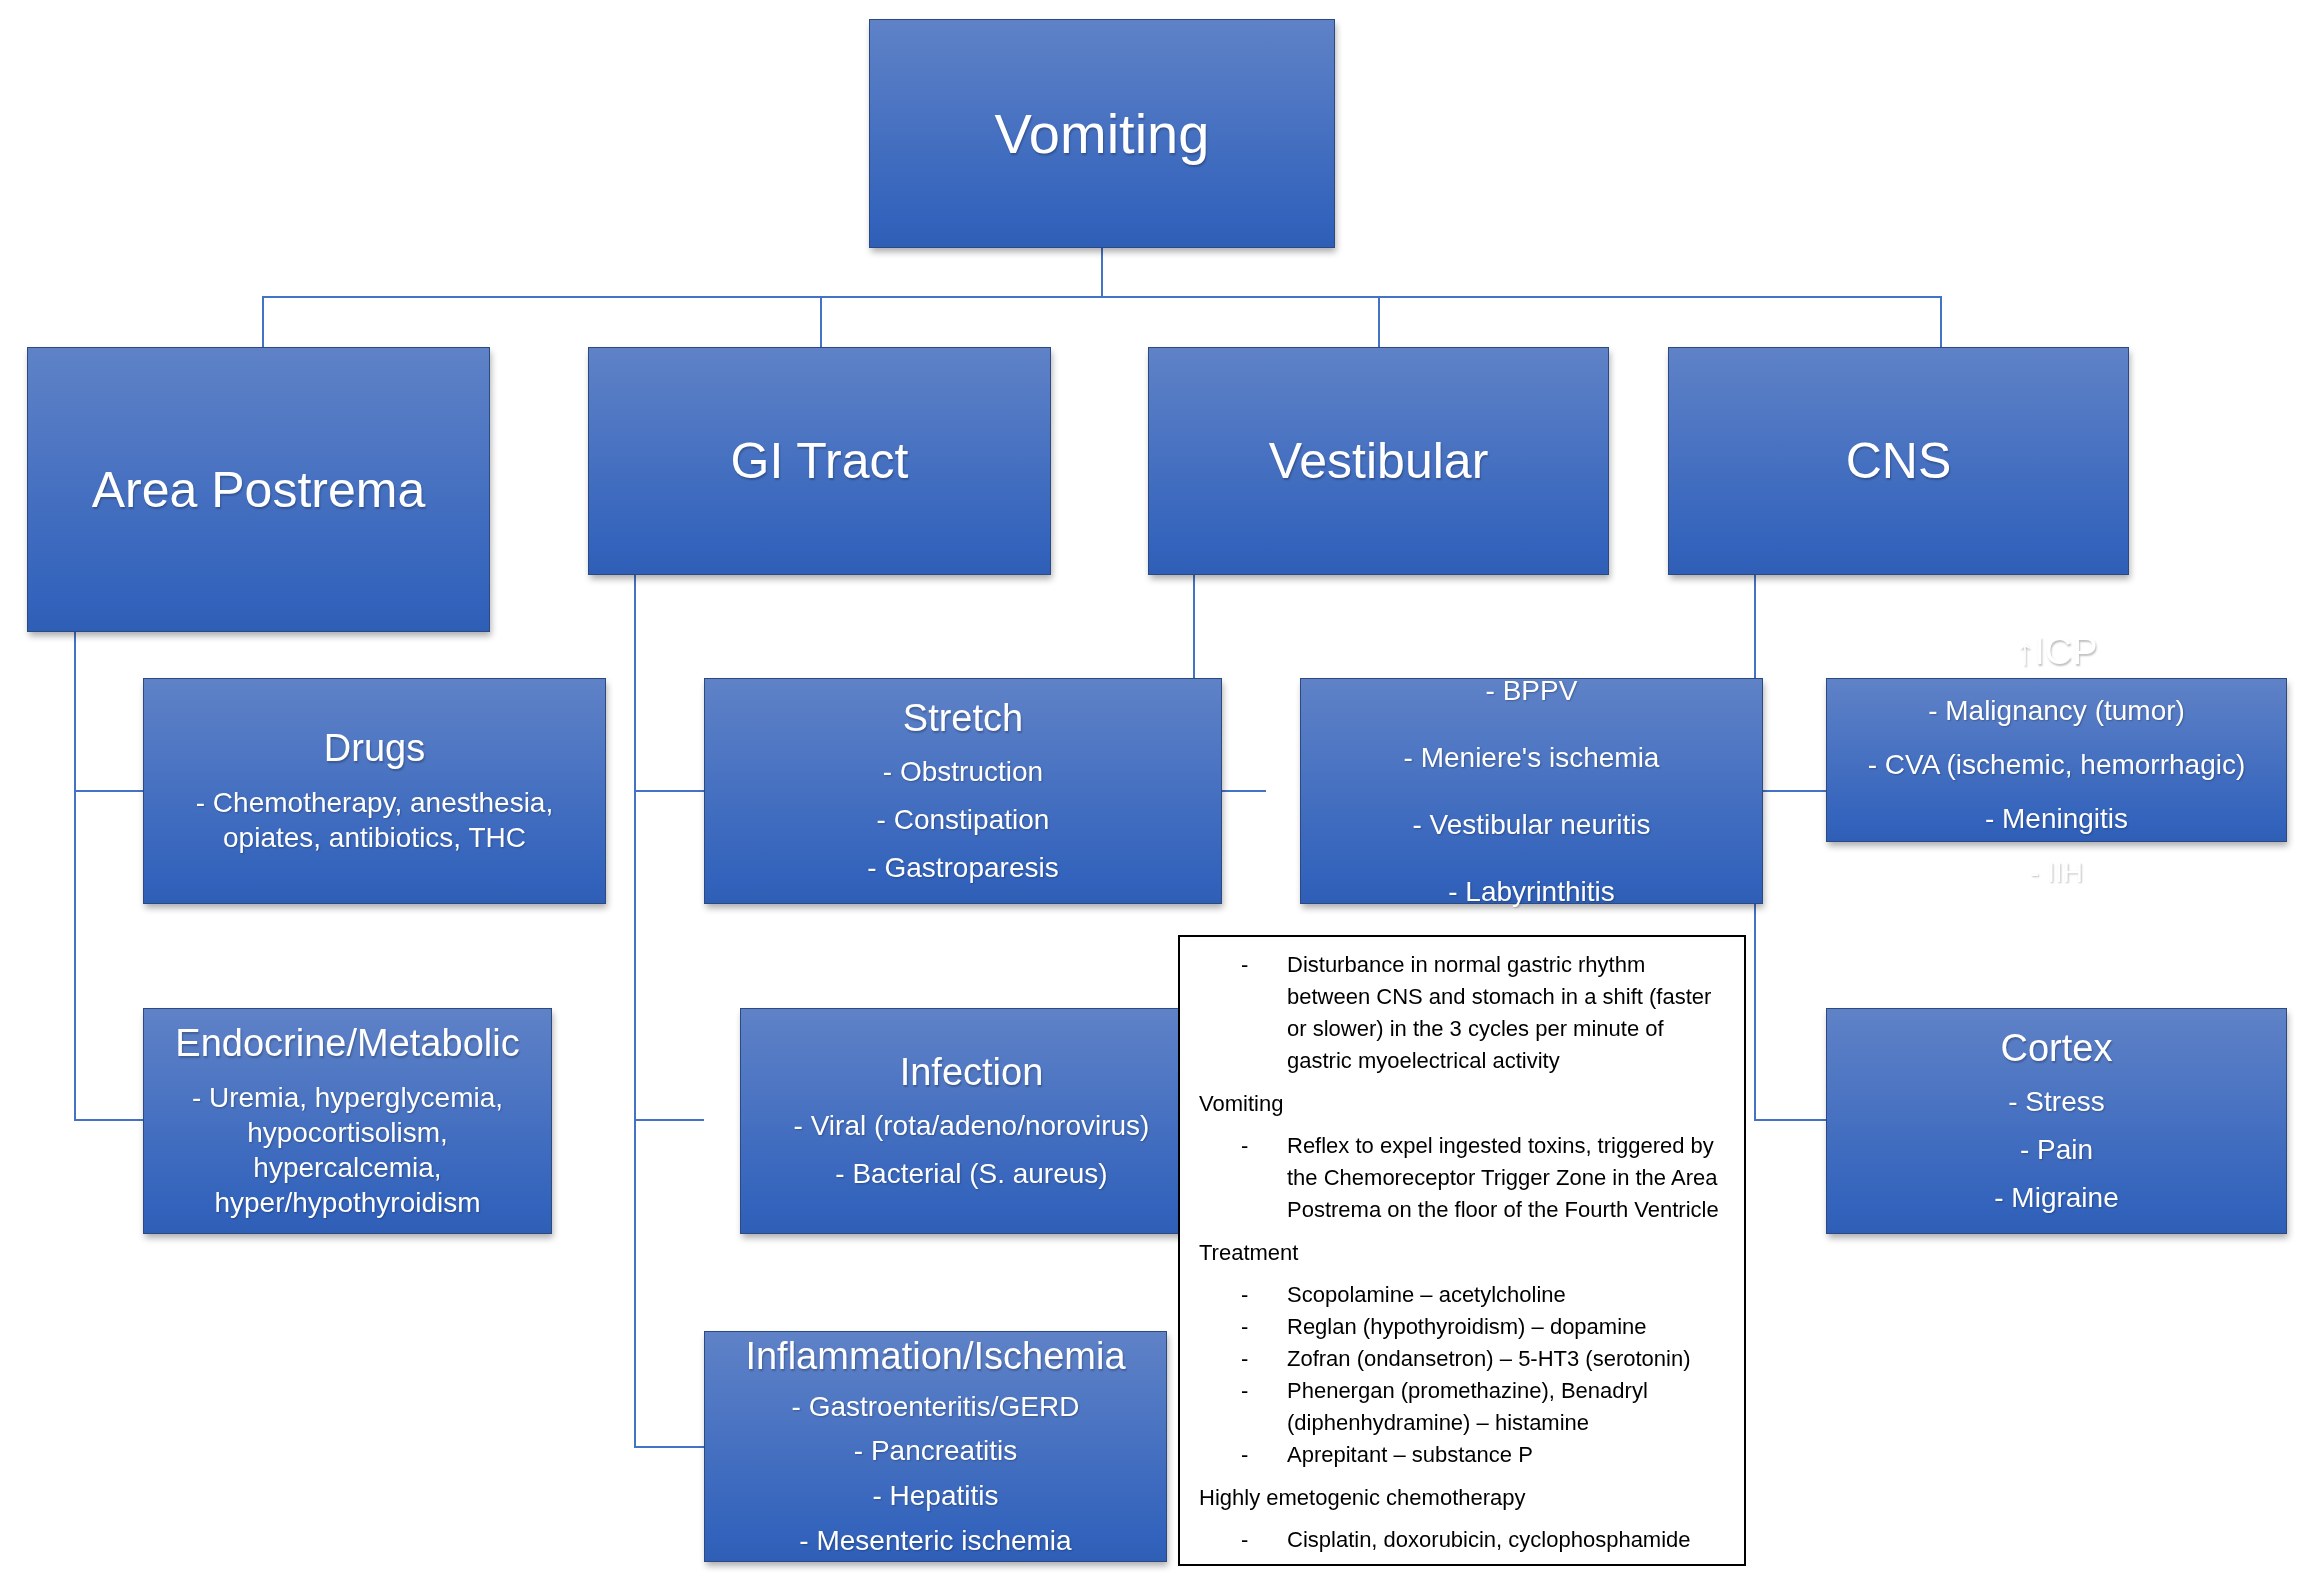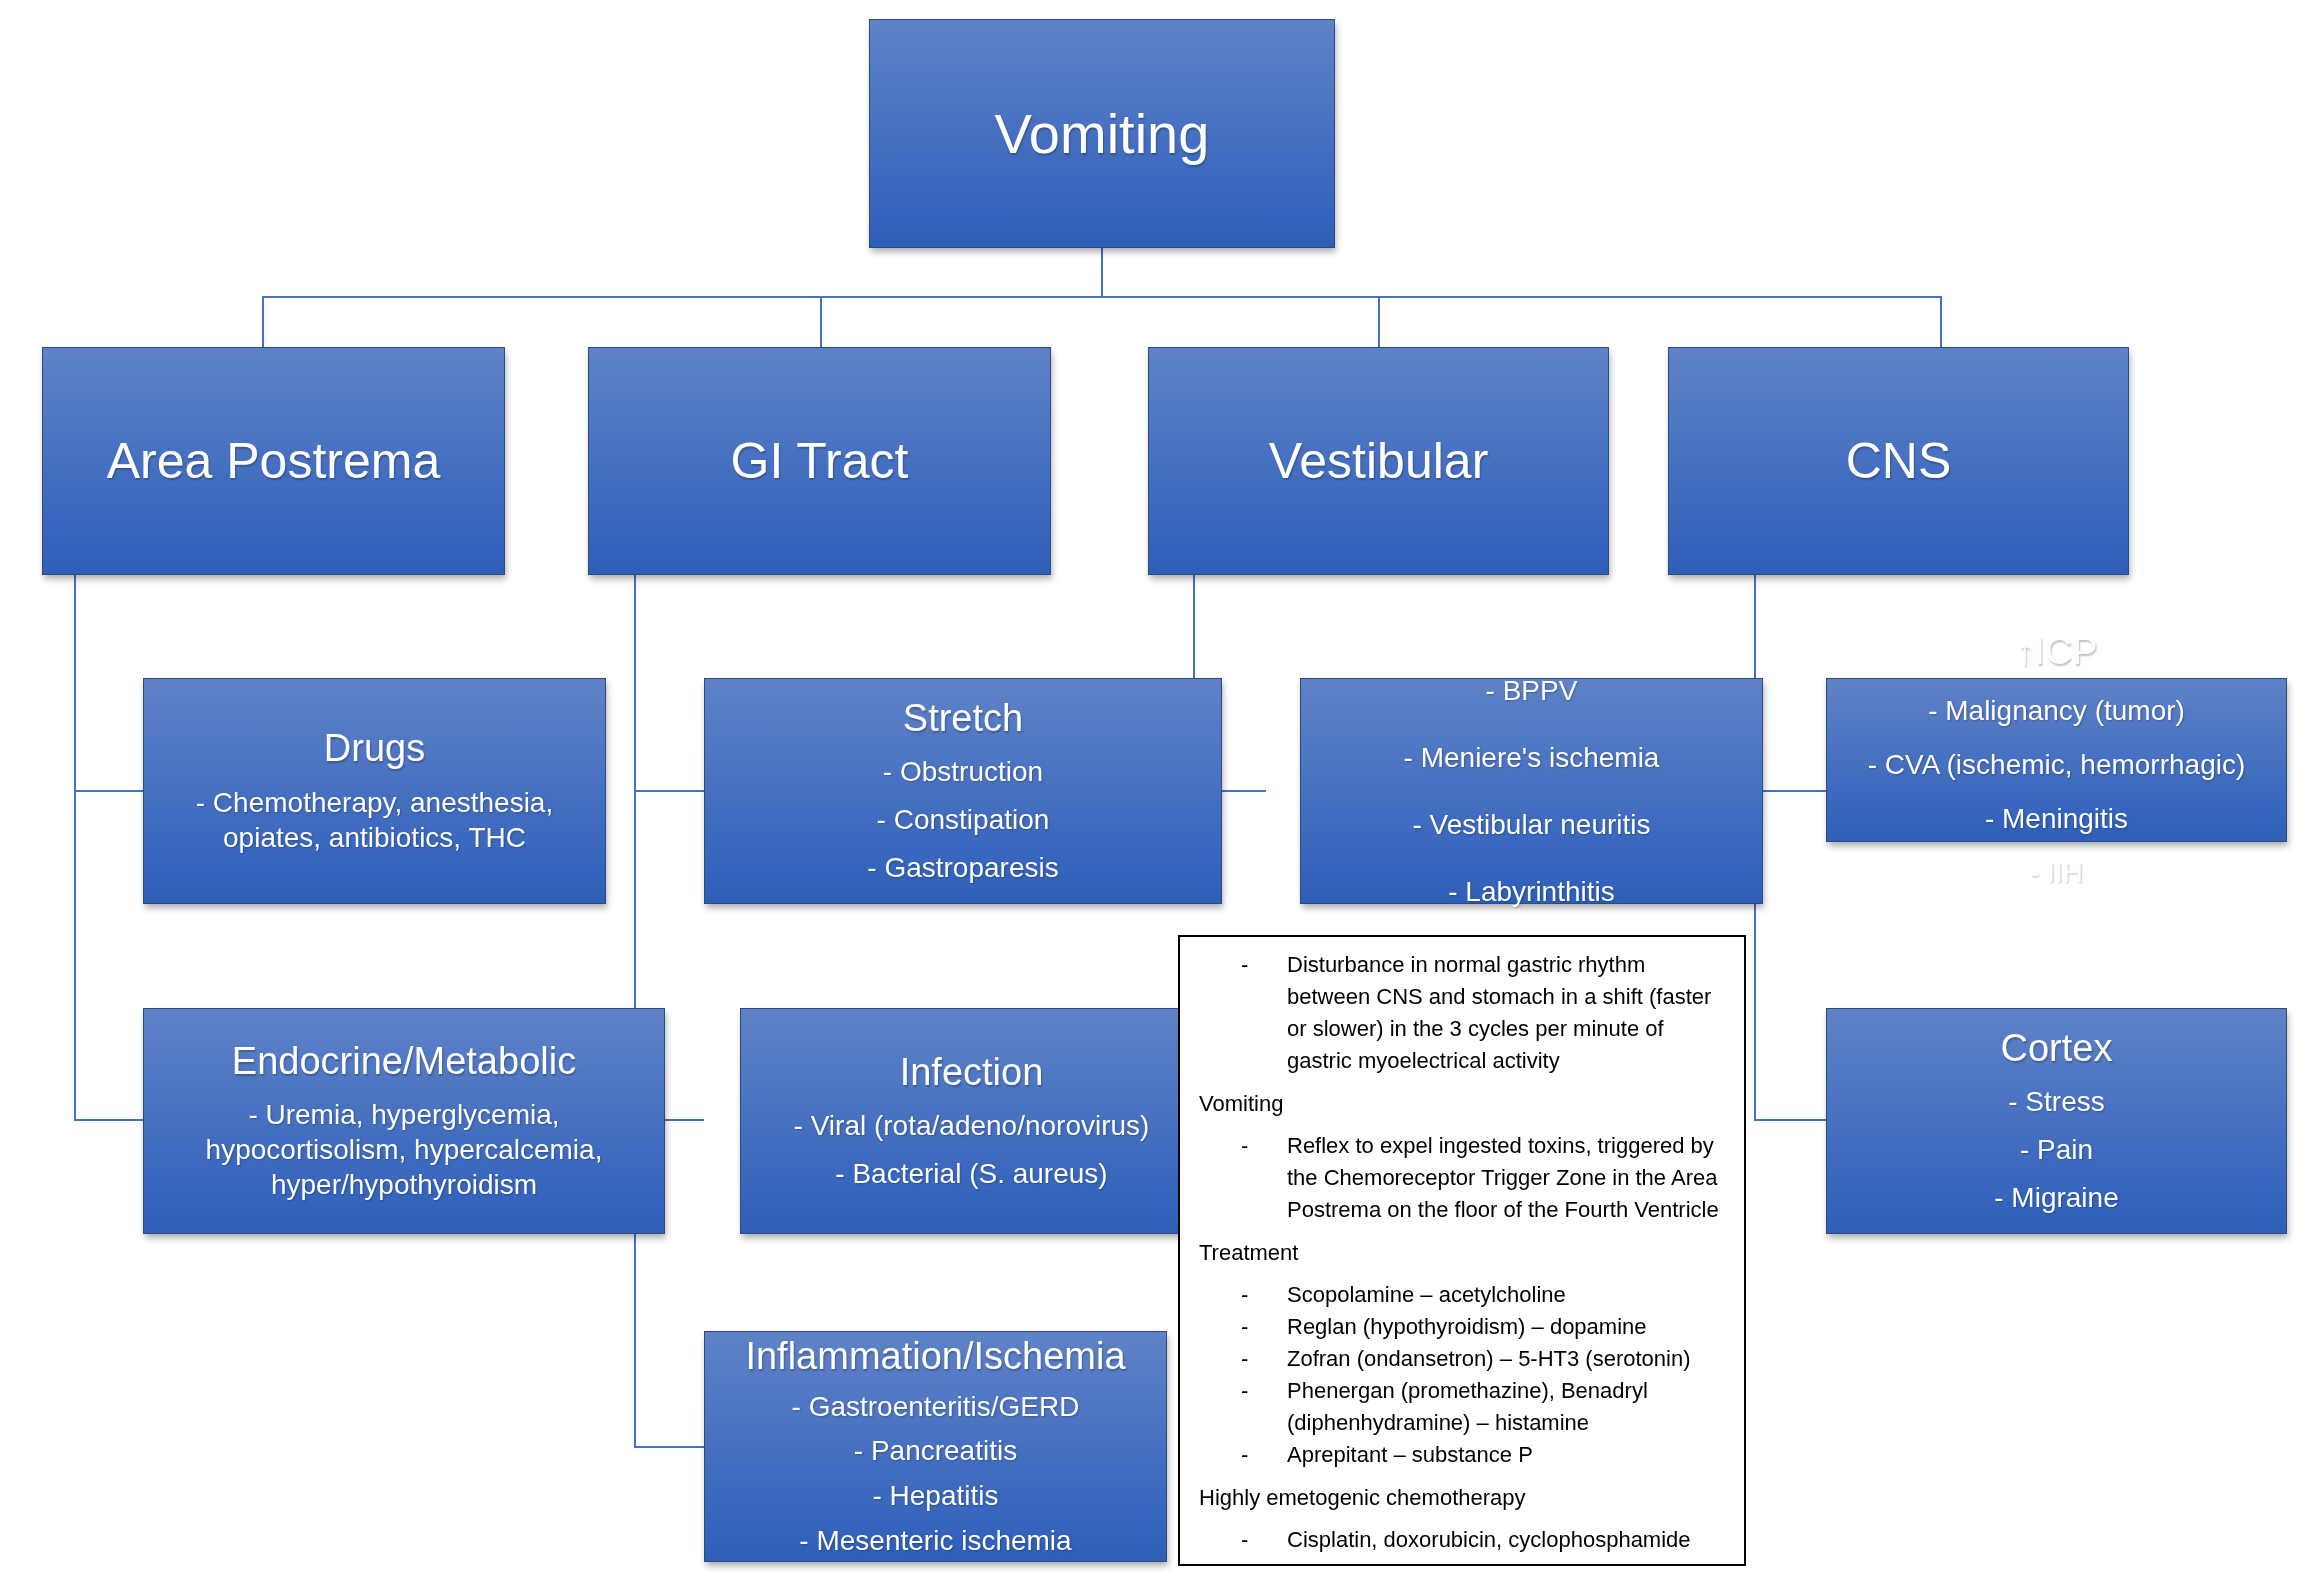--- a/index.html
+++ b/index.html
@@ -110,38 +110,38 @@
   <div class="connector" style="left:1193px;top:790px;width:73px;height:1.9px"></div>
 
   <div class="connector" style="left:1754px;top:574px;width:1.9px;height:547px"></div>
   <div class="connector" style="left:1754px;top:790px;width:72px;height:1.9px"></div>
   <div class="connector" style="left:1754px;top:1119px;width:72px;height:1.9px"></div>
 
   <div class="node" style="left:869px;top:19px;width:466px;height:229px">
     <div class="root-title">Vomiting</div>
   </div>
 
-  <div class="node" style="left:42px;top:347px;width:463px;height:228px">
+  <div class="node" style="left:27px;top:347px;width:463px;height:285px">
     <div class="header-title">Area Postrema</div>
   </div>
   <div class="node" style="left:588px;top:347px;width:463px;height:228px">
     <div class="header-title">GI Tract</div>
   </div>
   <div class="node" style="left:1148px;top:347px;width:461px;height:228px">
     <div class="header-title">Vestibular</div>
   </div>
   <div class="node" style="left:1668px;top:347px;width:461px;height:228px">
     <div class="header-title">CNS</div>
   </div>
 
   <div class="node sub" style="left:143px;top:678px;width:463px;height:226px">
     <div class="sub-title">Drugs</div>
     <div class="sub-line">- Chemotherapy, anesthesia, opiates, antibiotics, THC</div>
   </div>
-  <div class="node sub" style="left:143px;top:1008px;width:522px;height:226px">
+  <div class="node sub" style="left:143px;top:1008px;width:409px;height:226px">
     <div class="sub-title">Endocrine/Metabolic</div>
     <div class="sub-line">- Uremia, hyperglycemia, hypocortisolism, hypercalcemia, hyper/hypothyroidism</div>
   </div>
 
   <div class="node sub" style="left:704px;top:678px;width:518px;height:226px">
     <div class="sub-title">Stretch</div>
     <div class="sub-line">- Obstruction</div>
     <div class="sub-line">- Constipation</div>
     <div class="sub-line">- Gastroparesis</div>
   </div>

